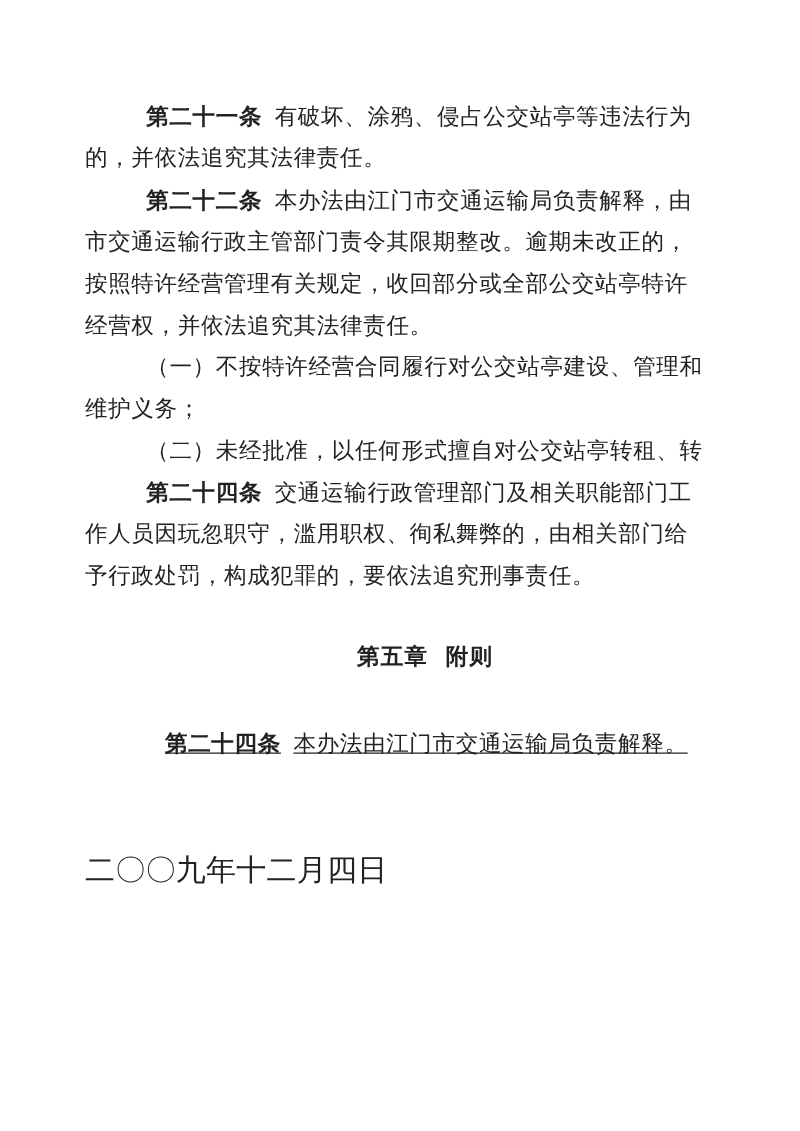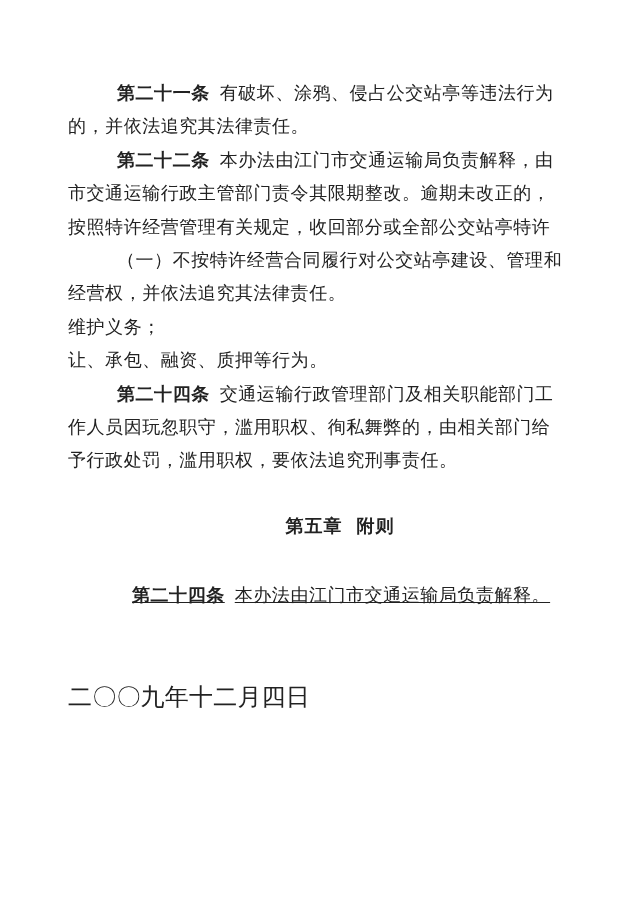--- a/index.html
+++ b/index.html
@@ -62,30 +62,30 @@
 
 <div class="page">
   <div class="text-block">
 
     <p class="line ind"><span class="art-num">第二十一条</span><span>有破坏、涂鸦、侵占公交站亭等违法行为</span></p>
     <p class="line"><span>的，并依法追究其法律责任。</span></p>
 
     <p class="line ind"><span class="art-num">第二十二条</span><span>本办法由江门市交通运输局负责解释，由</span></p>
     <p class="line"><span>市交通运输行政主管部门责令其限期整改。逾期未改正的，</span></p>
     <p class="line"><span>按照特许经营管理有关规定，收回部分或全部公交站亭特许</span></p>
+    <p class="line"><span>经营权，并依法追究其法律责任。</span></p>
+
     <p class="line ind"><span>（一）不按特许经营合同履行对公交站亭建设、管理和</span></p>
-
-    <p class="line"><span>经营权，并依法追究其法律责任。</span></p>
     <p class="line"><span>维护义务；</span></p>
 
-    <p class="line"><span>让、承包、融资、质押等行为。</span></p>
+    <p class="line ind"><span>（二）未经批准，以任何形式擅自对公交站亭转租、转</span></p>
 
     <p class="line ind"><span class="art-num">第二十四条</span><span>交通运输行政管理部门及相关职能部门工</span></p>
     <p class="line"><span>作人员因玩忽职守，滥用职权、徇私舞弊的，由相关部门给</span></p>
-    <p class="line"><span>予行政处罚，滥用职权，要依法追究刑事责任。</span></p>
+    <p class="line"><span>予行政处罚，构成犯罪的，要依法追究刑事责任。</span></p>
 
     <p class="chapter"><span>第五章</span><span class="chapter-title">附则</span></p>
 
     <p class="line ind2"><span class="art-num">第二十四条</span><span>本办法由江门市交通运输局负责解释。</span></p>
 
     <p class="date">二〇〇九年十二月四日</p>
 
   </div>
 </div>
 

